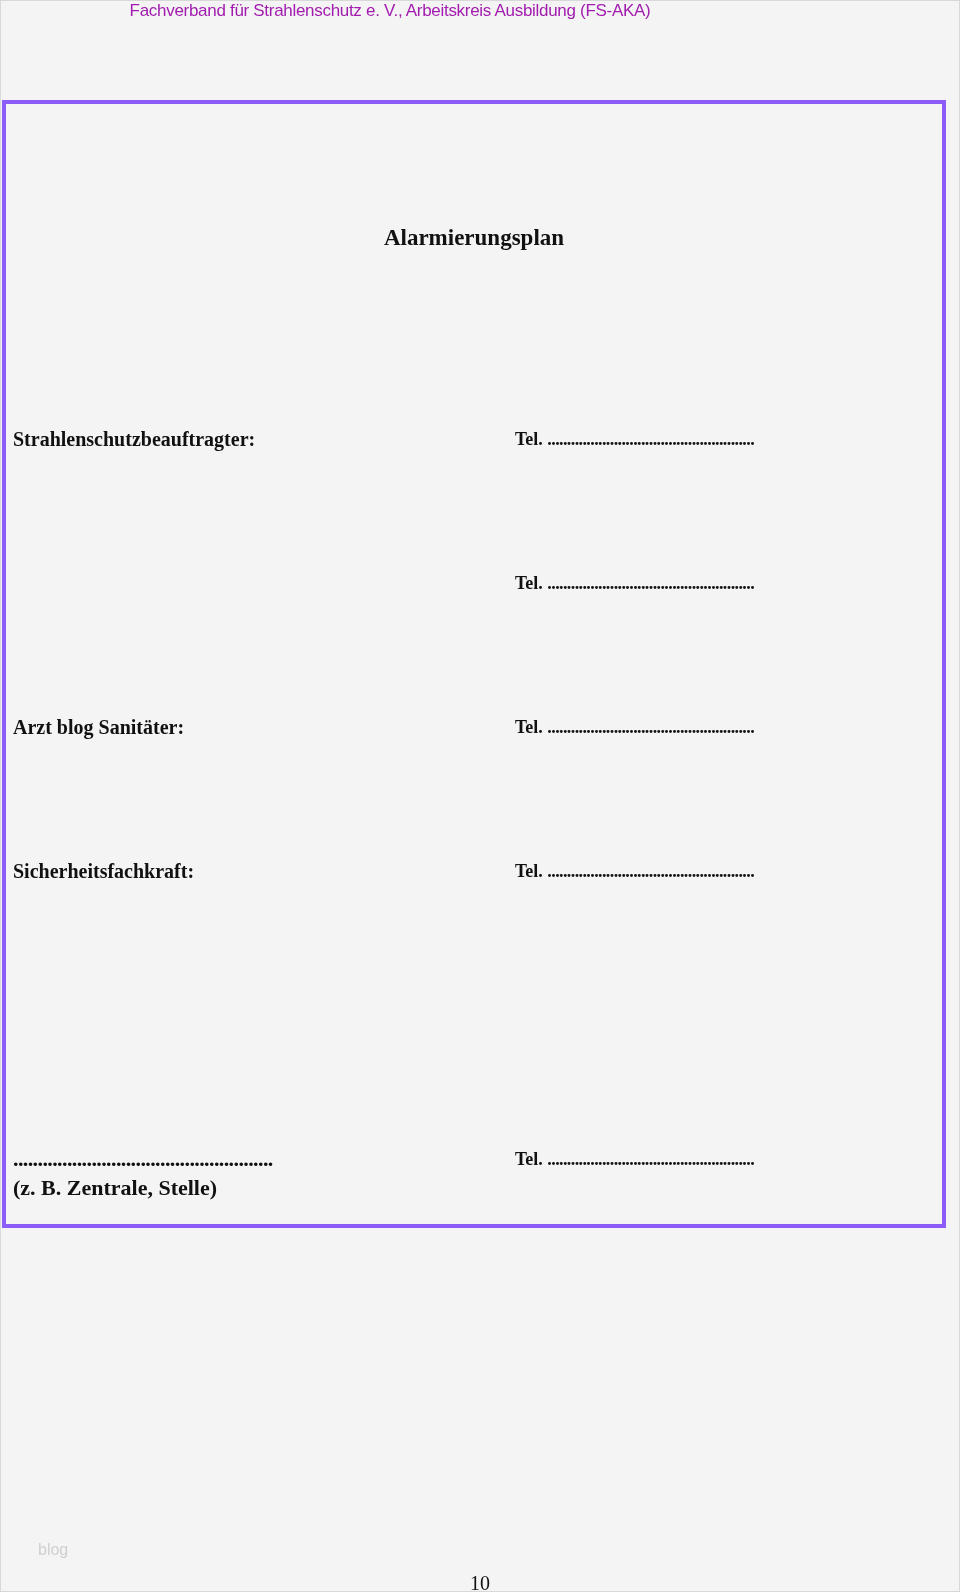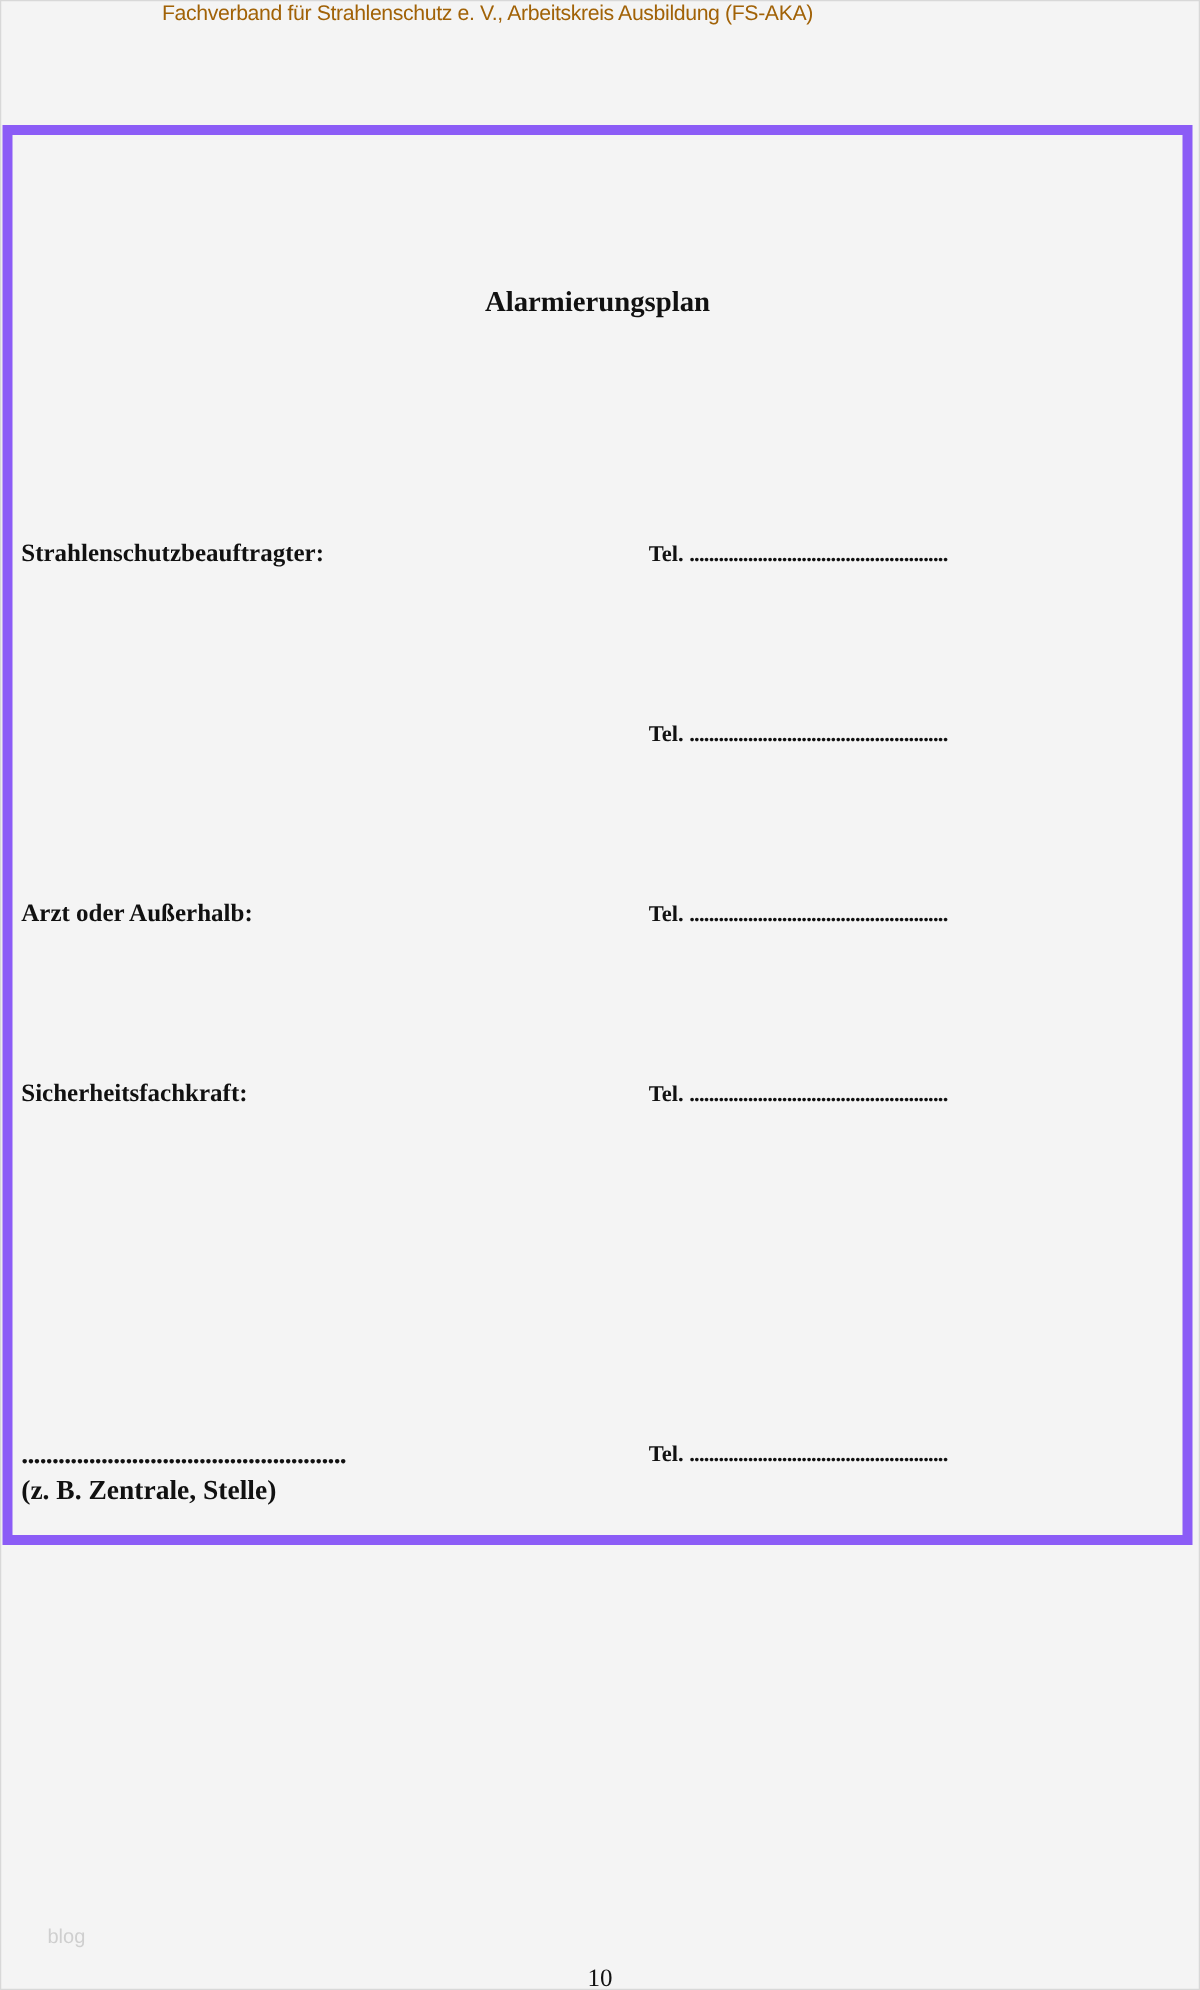--- a/index.html
+++ b/index.html
@@ -23,30 +23,30 @@
     }
     .header {
       position: absolute;
       top: 0;
       left: 0;
       width: 780px;
       text-align: center;
       font-family: "Liberation Sans", sans-serif;
       font-size: 17px;
       line-height: 22px;
-      color: #a16207;
+      color: #a21caf;
       letter-spacing: -0.3px;
     }
     .frame {
       position: absolute;
       left: 2px;
       top: 100px;
       width: 936px;
       height: 1120px;
-      border: 8px solid #8b5cf6;
+      border: 4px solid #8b5cf6;
       box-sizing: content-box;
     }
     .serif {
       font-family: "Liberation Serif", serif;
       font-weight: bold;
       color: #111;
     }
     .title {
       position: absolute;
       top: 120px;
@@ -114,21 +114,21 @@
   <div class="tel serif" style="top:322px;">
     <span>Tel.</span>
     <span class="dots">.....................................................</span>
   </div>
 
   <div class="tel serif" style="top:466px;">
     <span>Tel.</span>
     <span class="dots">.....................................................</span>
   </div>
 
-  <div class="label serif" style="top:610px;">Arzt oder Außerhalb:</div>
+  <div class="label serif" style="top:610px;">Arzt blog Sanitäter:</div>
   <div class="tel serif" style="top:610px;">
     <span>Tel.</span>
     <span class="dots">.....................................................</span>
   </div>
 
   <div class="label serif" style="top:754px;">Sicherheitsfachkraft:</div>
   <div class="tel serif" style="top:754px;">
     <span>Tel.</span>
     <span class="dots">.....................................................</span>
   </div>

